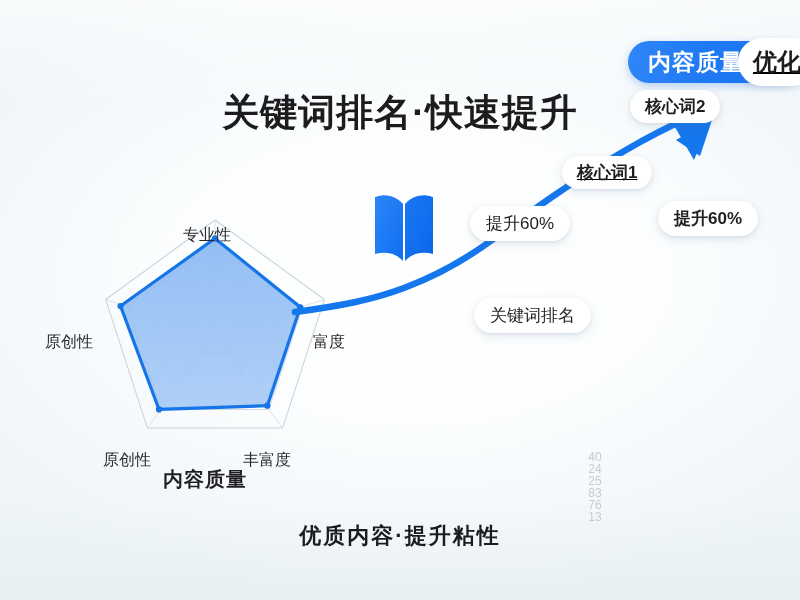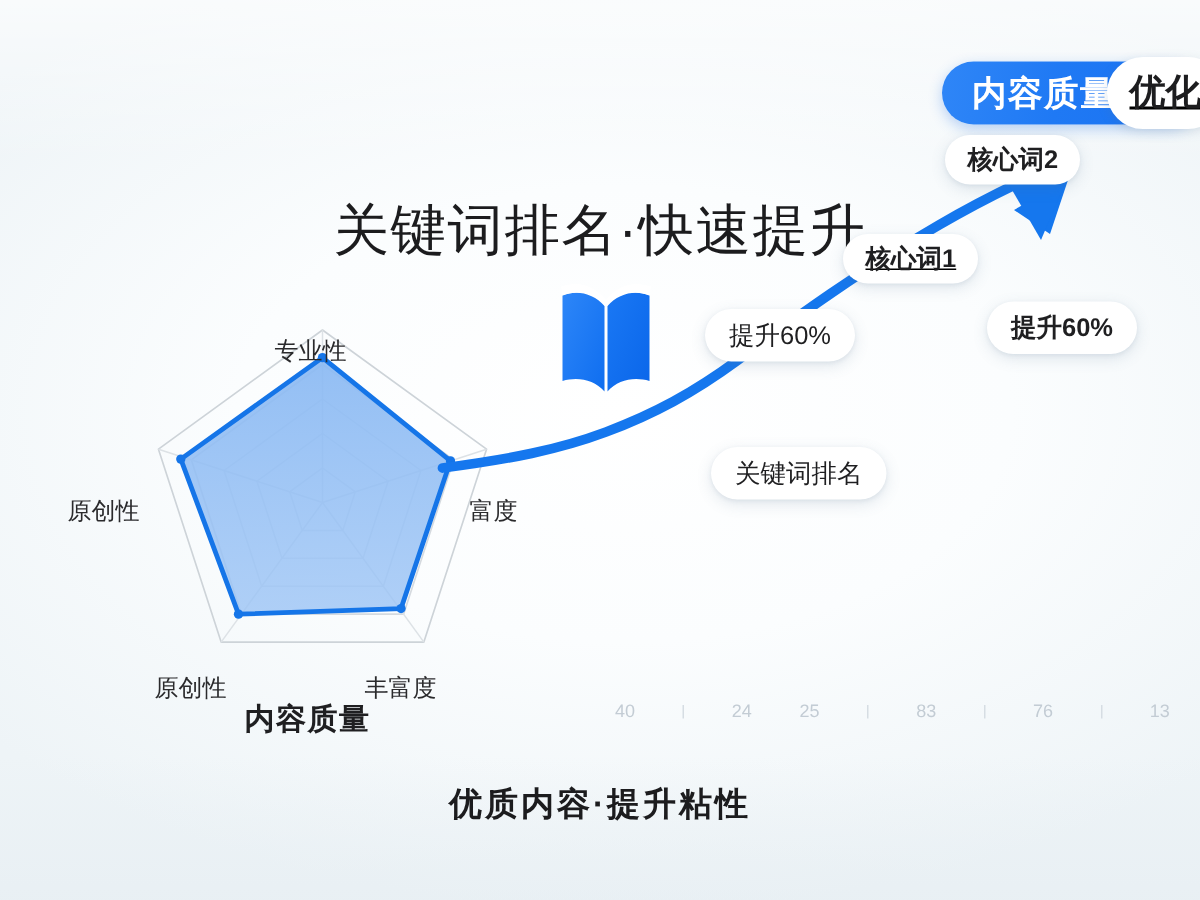--- a/index.html
+++ b/index.html
@@ -89,26 +89,25 @@
   }
 
   
   .headline {
     position: absolute;
     left: 0;
     right: 0;
     top: 92px;
     text-align: center;
     font-size: 37px;
-    font-weight: 400;
+    font-weight: 700;
     color: #1c1c1e;
     letter-spacing: 1px;
     line-height: 1.15;
     white-space: nowrap;
-    margin-top: 41px;
   }
 
   
   .caption {
     position: absolute;
     left: 0;
     right: 0;
     top: 521px;
     text-align: center;
     font-size: 22px;
@@ -190,26 +189,27 @@
   .pill-kw2    { left: 630px; top: 90px;  padding: 8px 15px; }
   .pill-kw1    { left: 562px; top: 156px; padding: 8px 15px; text-decoration: underline; }
   .pill-up-l   { left: 470px; top: 206px; padding: 9px 16px; }
   .pill-up-r   { left: 658px; top: 201px; padding: 9px 16px; }
   .pill-dwell  { left: 474px; top: 298px; padding: 9px 16px; }
 
   
   .tickrow {
     position: absolute;
     left: 410px;
-    top: 463px;
+    top: 451px;
     width: 370px;
     height: 22px;
     display: flex;
     align-items: center;
     justify-content: space-between;
+    flex-direction: column;
   }
   .tick-num {
     font-size: 12px;
     color: #c3ccd4;
     line-height: 1;
   }
   .tick-mark {
     width: 1px;
     height: 9px;
     background: #d6dde3;

